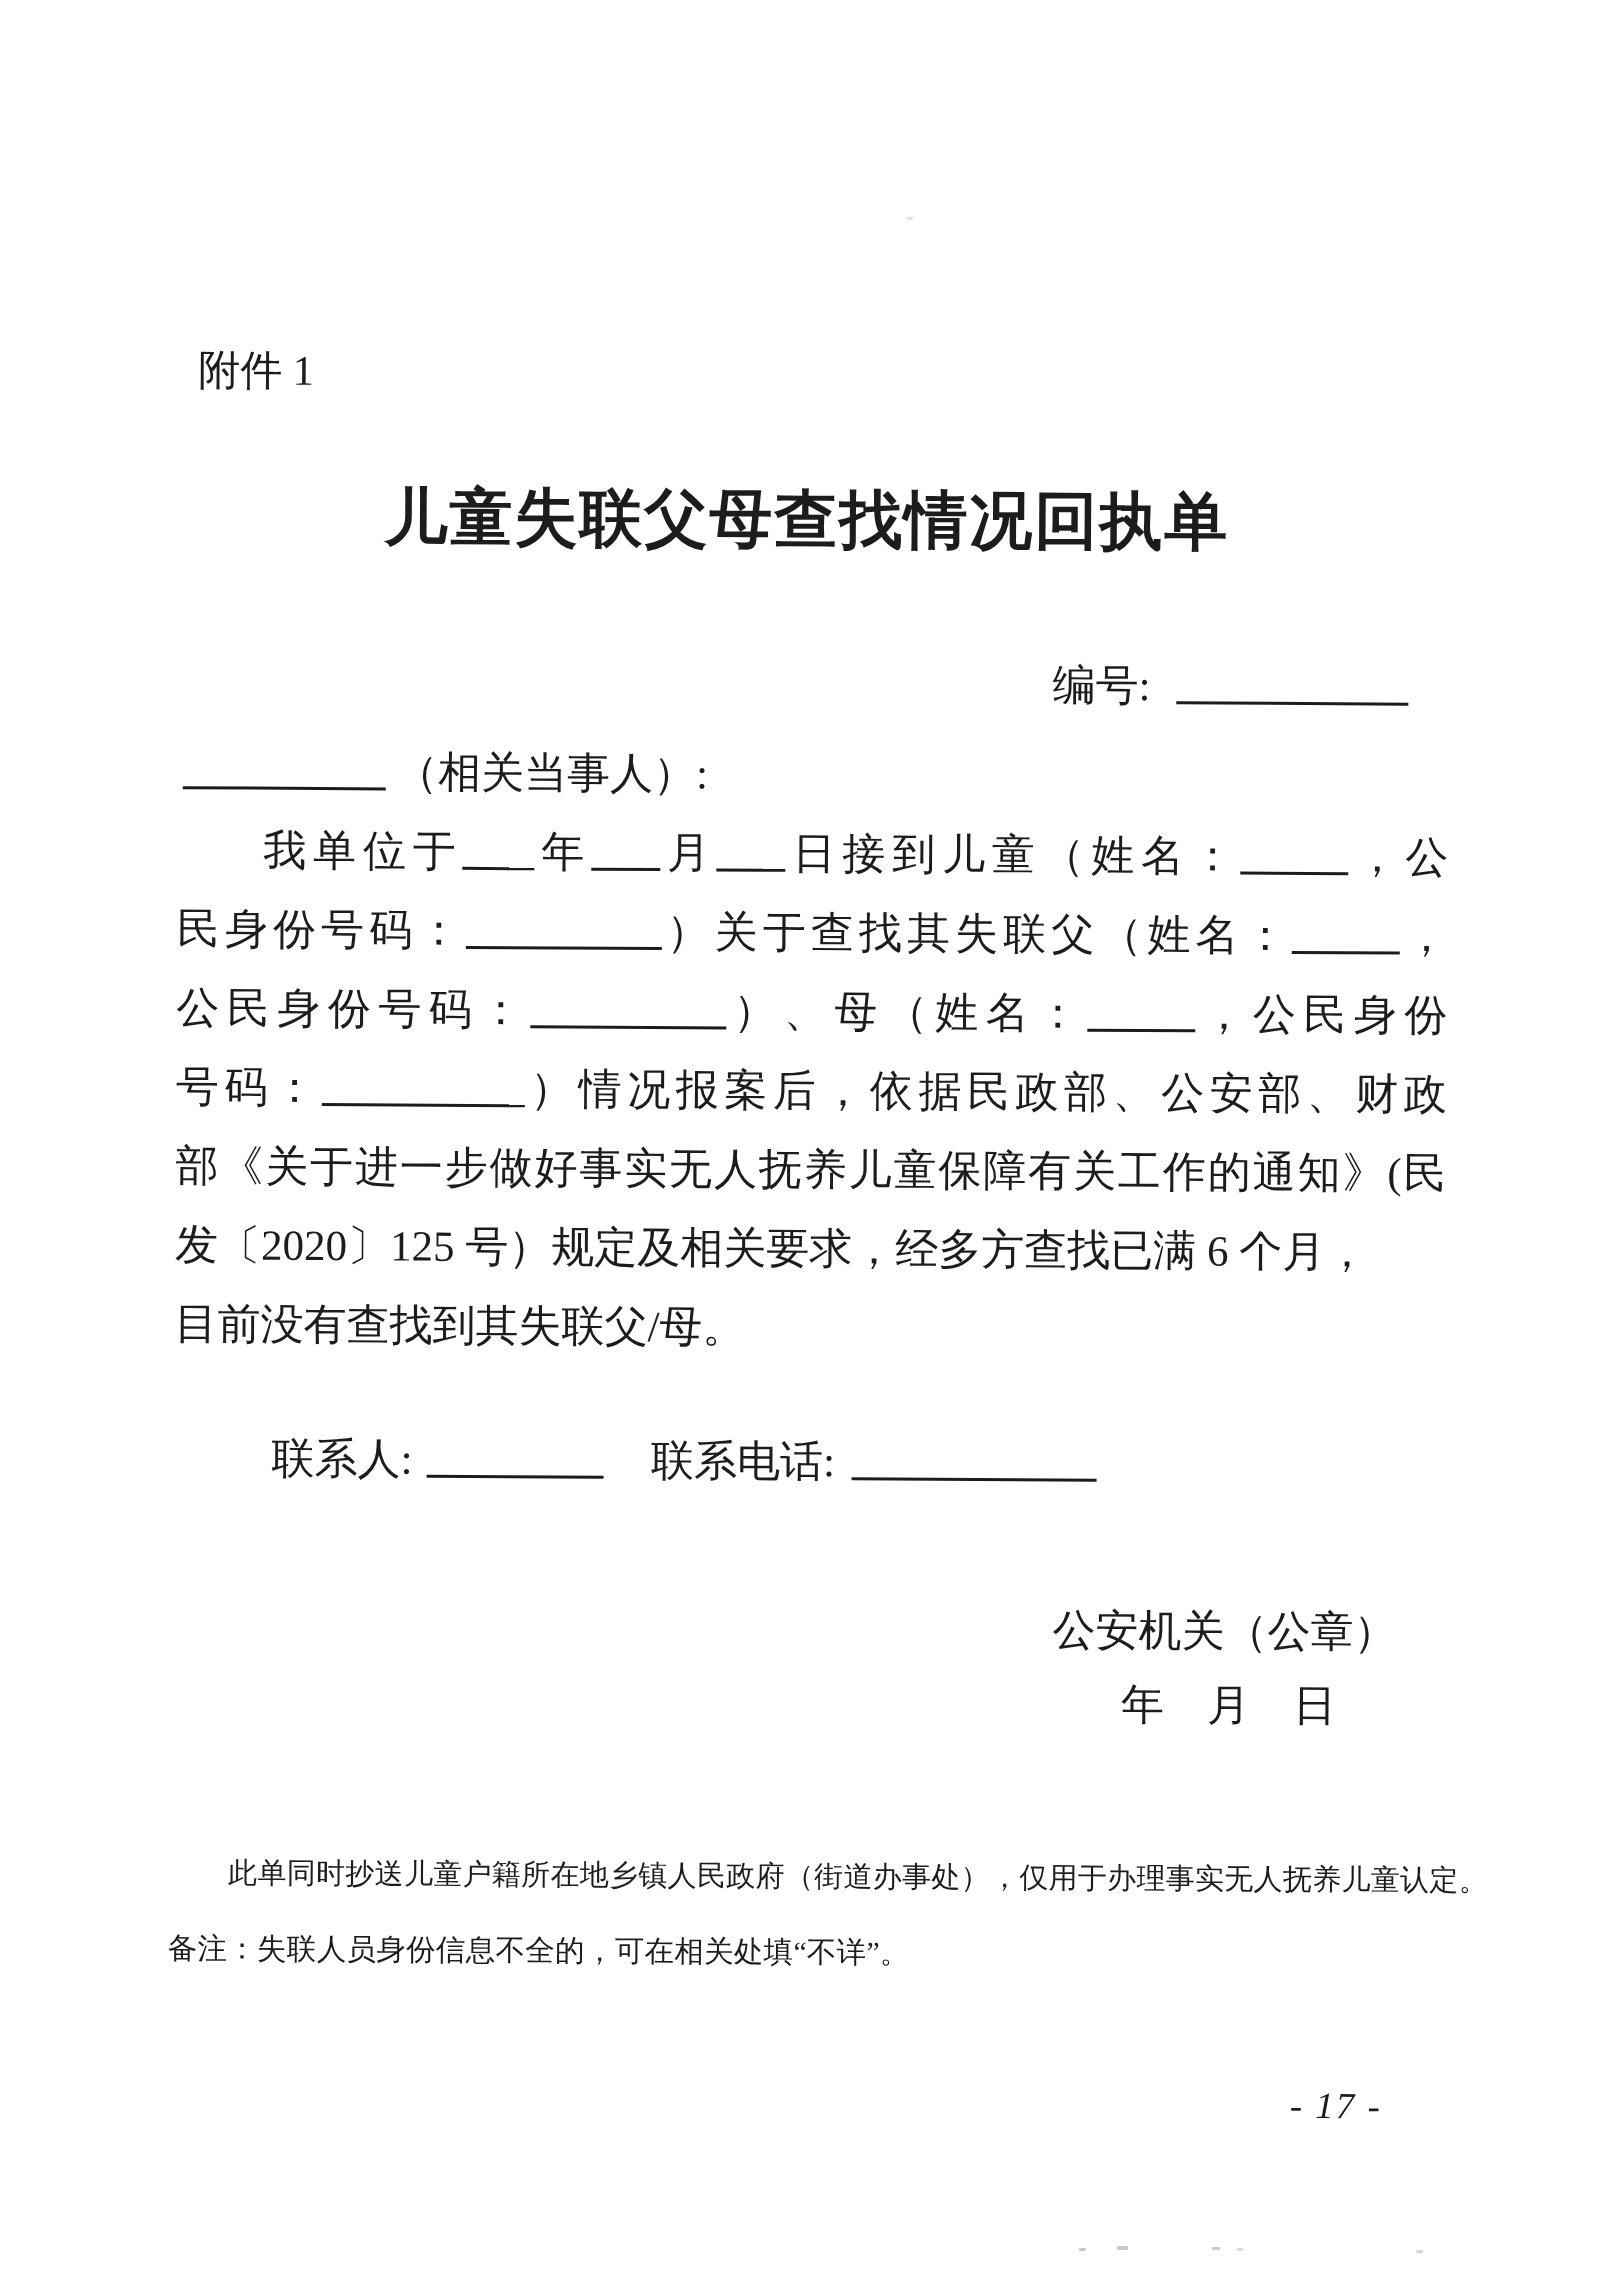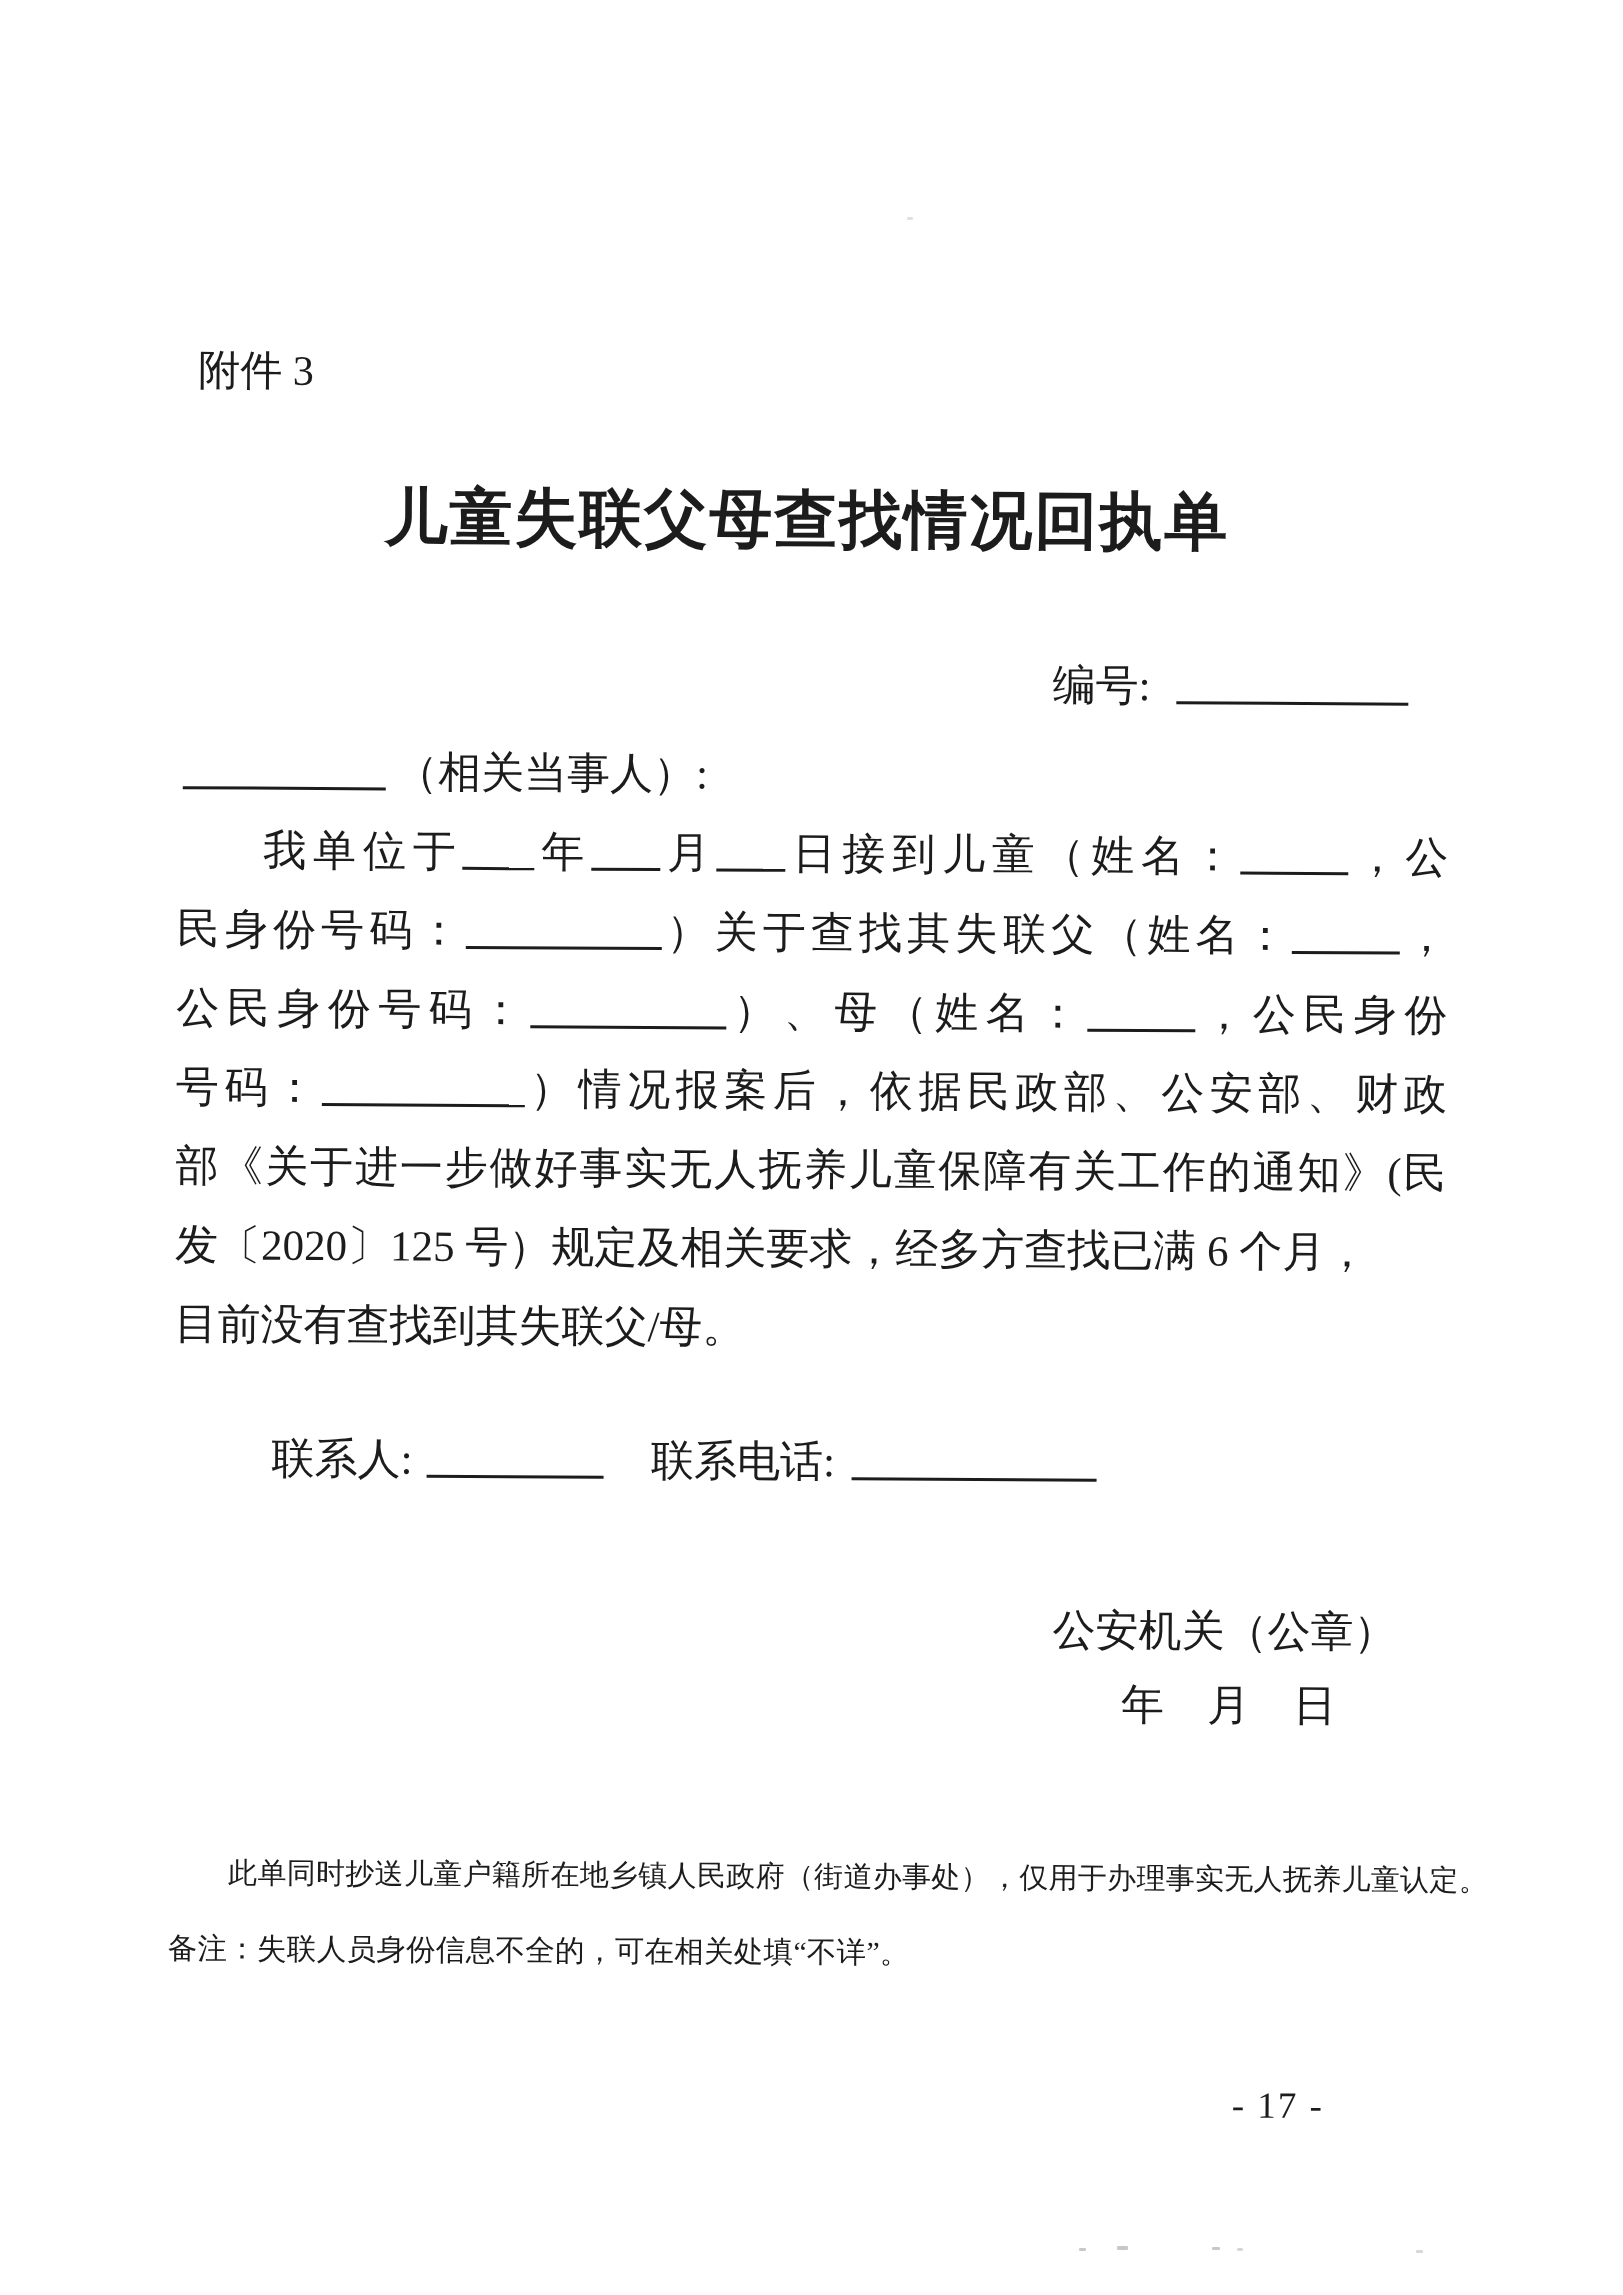--- a/index.html
+++ b/index.html
@@ -51,38 +51,38 @@
     position:absolute;left:177px;top:1604px;width:1271px;box-sizing:border-box;
     text-align:right;padding-right:47px;font-size:43px;line-height:1.15;
   }
   .date-line{
     position:absolute;left:177px;top:1678px;width:1271px;box-sizing:border-box;
     text-align:right;padding-right:107px;font-size:43px;line-height:1.15;
   }
 
   .footnote{position:absolute;left:234px;top:1859px;font-size:29px;line-height:1.2;white-space:nowrap;letter-spacing:0.3px;}
   .remark{position:absolute;left:174px;top:1935px;font-size:29.5px;line-height:1.2;white-space:nowrap;letter-spacing:0.3px;}
-  .page-number{position:absolute;left:1239px;top:2081px;font-size:37px;letter-spacing:2px;line-height:1.2;}
+  .page-number{position:absolute;left:1297px;top:2081px;font-size:37px;letter-spacing:2px;line-height:1.2;font-style:italic;}
 
   
   .speck{position:absolute;background:#9a9a9a;opacity:.55;border-radius:1.3px;}
   .sp1{left:907px;top:217px;width:5.9px;height:2.6px;opacity:.3;}
   .sp2{left:1079px;top:2248px;width:6.5px;height:3.3px;}
   .sp3{left:1117px;top:2246px;width:10.5px;height:3.9px;}
   .sp4{left:1212px;top:2247px;width:7.9px;height:3.3px;}
   .sp5{left:1237px;top:2248px;width:5.9px;height:3.3px;opacity:.4;}
   .sp6{left:1416px;top:2250px;width:7.2px;height:3.3px;opacity:.4;}
 </style>
 </head>
 <body>
 
 <div class="page">
   <div class="content">
 
-    <div class="attachment">附件 3</div>
+    <div class="attachment">附件 1</div>
 
     <div class="doc-title">儿童失联父母查找情况回执单</div>
 
     <div class="number-line"><span>编号:</span><span class="blank bk-num"></span></div>
 
     <div class="party-line"><span class="blank bk-party"></span><span>（相关当事人）:</span></div>
 
     <div class="para">
       <div class="pline indent"><span>我单位于</span><span class="blank bk-year"></span><span>年</span><span class="blank bk-month"></span><span>月</span><span class="blank bk-day"></span><span>日接到儿童（姓名：</span><span class="blank bk-name"></span><span>，公</span></div>
       <div class="pline"><span>民身份号码：</span><span class="blank bk-id"></span><span>）关于查找其失联父（姓名：</span><span class="blank bk-name"></span><span>，</span></div>

